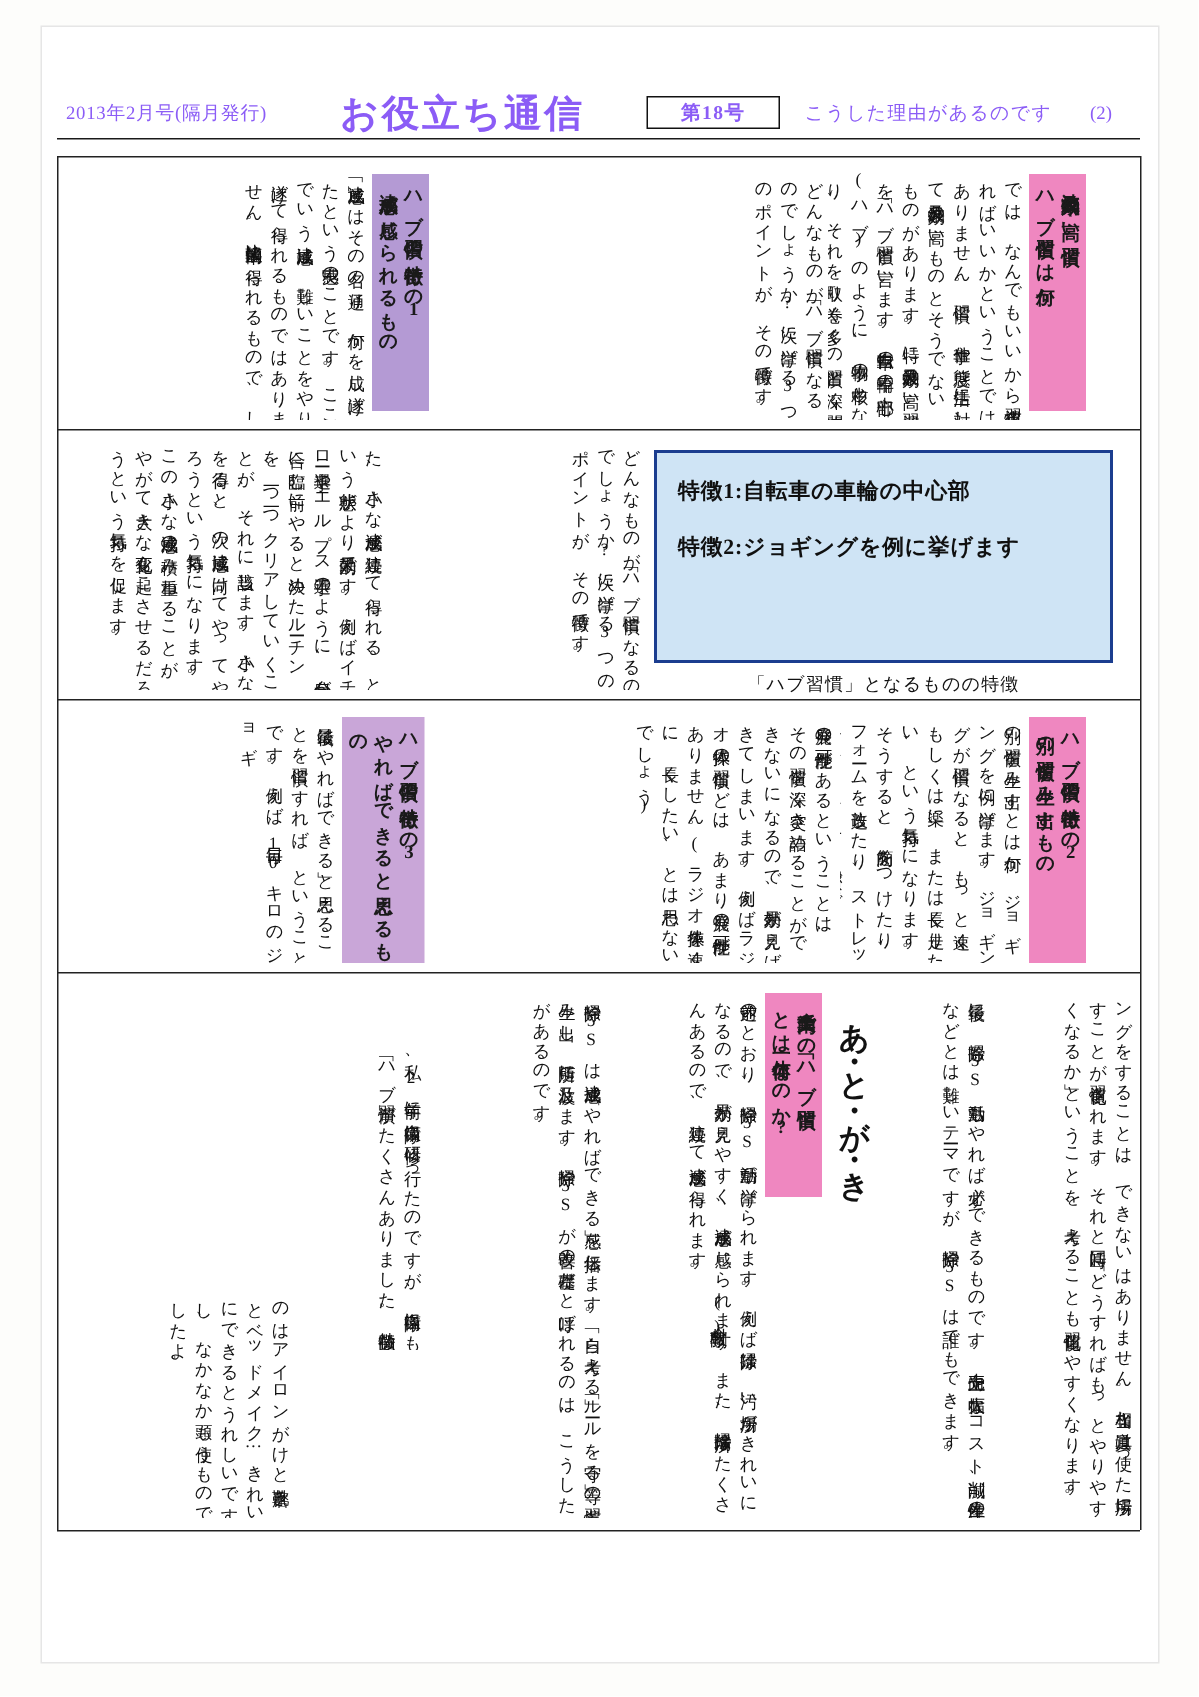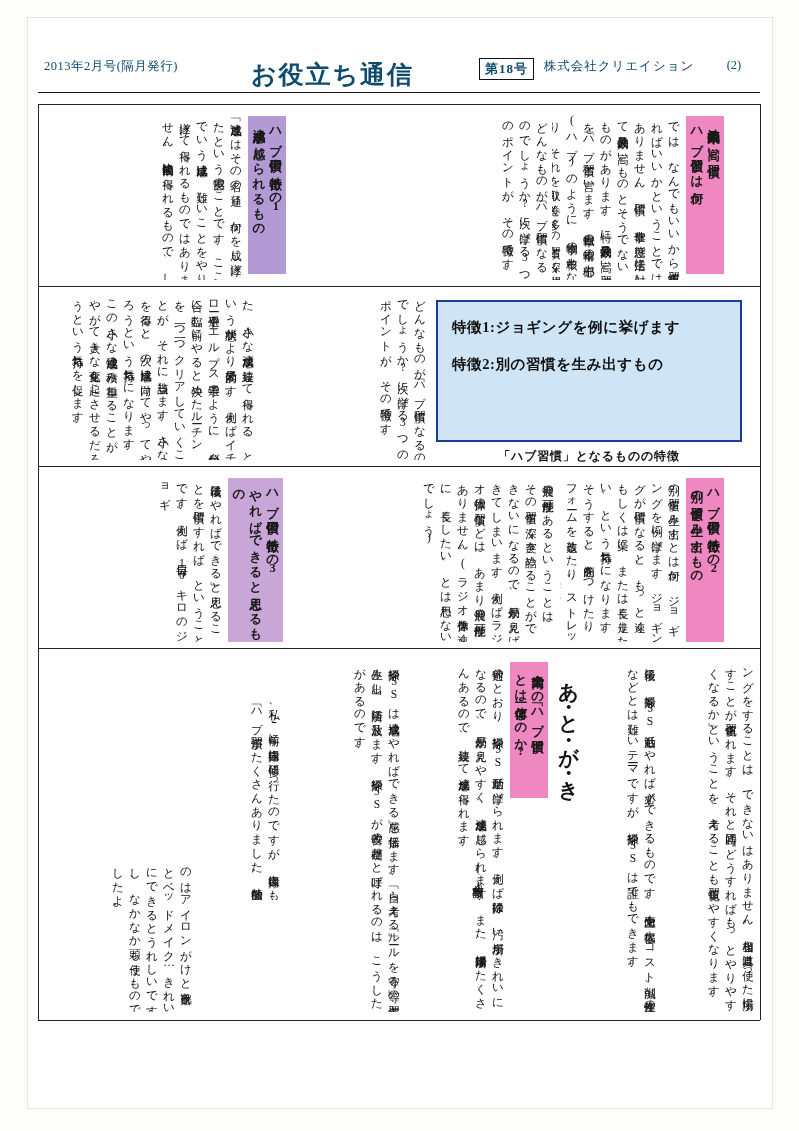--- a/index.html
+++ b/index.html
@@ -29,43 +29,44 @@
   }
 
   
   #masthead {
     position: absolute;
     left: 36px;
     top: 58px;
     width: 728px;
     height: 34px;
     display: flex;
-    align-items: flex-start;
+    align-items: center;
     font-size: 12px;
-    color: #0c4a6e;
+    color: #8b5cf6;
   }
   #masthead .issue-date {
     width: 150px;
     text-align: center;
     font-size: 12.5px;
     letter-spacing: 0.5px;
   }
   #masthead .title {
     flex: 1;
     text-align: center;
     font-size: 25px;
     font-weight: bold;
     letter-spacing: 2px;
   }
   #masthead .number-box {
     border: 1.5px solid #111;
-    padding: 1px 5px;
+    padding: 1px 22px;
     font-size: 13px;
     font-weight: bold;
     letter-spacing: 1px;
+    margin-right: 14px;
     background: #fff;
   }
   #masthead .company {
     font-size: 12.5px;
     letter-spacing: 1px;
     width: 170px;
     text-align: center;
   }
   #masthead .page-no {
     width: 60px;
@@ -152,21 +153,20 @@
   }
   #feature-caption {
     position: absolute;
     left: 436px;
     top: 448px;
     width: 306px;
     text-align: center;
     font-size: 12px;
     letter-spacing: 0.8px;
     color: #111;
-    font-weight: bold;
   }
 
   
   #atogaki-title {
     position: absolute;
     left: 556px;
     top: 668px;
     writing-mode: vertical-rl;
     -webkit-writing-mode: vertical-rl;
     text-orientation: upright;
@@ -192,21 +192,21 @@
 </head>
 <body>
 
 <div id="page">
   <div id="sheet"></div>
 
   <div id="masthead">
     <div class="issue-date">2013年2月号(隔月発行)</div>
     <div class="title">お役立ち通信</div>
     <div class="number-box">第18号</div>
-    <div class="company">株式会社クリエイション</div>
+    <div class="company">こうした理由があるのです</div>
     <div class="page-no">(2)</div>
   </div>
   <div id="rule-top"></div>
 
   <div class="hline" style="left:38px; top:104px; width:722px;"></div>
   <div class="hline" style="left:38px; top:286px; width:722px;"></div>
   <div class="hline" style="left:38px; top:466px; width:722px;"></div>
   <div class="hline" style="left:38px; top:648px; width:722px;"></div>
   <div class="hline" style="left:38px; top:1020px; width:722px;"></div>
   <div class="vline" style="left:38px; top:104px; height:916px;"></div>
@@ -222,22 +222,22 @@
   <div class="vhead hl-purple vcol" style="left:248px; top:116px; height:152px; padding:3px 2px;">ハブ習慣の特徴その1
 達成感が感じられるもの</div>
 
   <div class="vtext vcol" style="left:160px; top:114px; width:84px; height:166px;">「達成感」とはその名の通り、何かを成し遂げたという実感のことです。ここでいう達成感は、難しいことをやり遂げて得られるものではありません。比較的簡単に得られるもので、し</div>
 
   <div class="vtext vcol" style="left:44px; top:292px; width:212px; height:168px;">た、小さな達成感が連続して得られる、という状態がより効果的です。例えばイチロー選手やエルプス選手のように、自分が試合に臨む前にやると決めたルーチンを、一つ一つクリアしていくことが、それに該当します。小さな達成感を得ると、次の達成感に向けてやってやろうという気持ちになります。この小さな達成感の積み重ねることが、やがて大きな変化も起こさせるだろうという気持ちを促します。</div>
 
   <div class="vtext vcol" style="left:262px; top:292px; width:166px; height:168px;">どんなものが「ハブ習慣」になるのでしょうか?次に挙げる3つのポイントが、その特徴です。</div>
 
   <div id="feature-box">
-    <div class="fline">特徴1:ジョギングを例に挙げます</div>
-    <div class="fline">特徴2:別の習慣を生み出すもの</div>
+    <div class="fline">特徴1:自転車の車輪の中心部</div>
+    <div class="fline">特徴2:ジョギングを例に挙げます</div>
   </div>
   <div id="feature-caption">「ハブ習慣」となるものの特徴</div>
 
   <div class="vhead hl-pink vcol" style="left:686px; top:478px; height:158px; padding:3px 2px;">ハブ習慣の特徴その2
 別の習慣を生み出すもの</div>
 
   <div class="vtext vcol" style="left:560px; top:476px; width:122px; height:166px;">別の習慣を生み出すとは何か、ジョギングを例に挙げます。ジョギングが習慣になると、もっと速く、もしくは楽に、または長く走りたい、という気持ちになります。そうすると、筋肉をつけたり、フォームを改造したり、ストレッチをしたりする習慣ができます。このように、発展の可能性をもつもの、とも言えるでしょう。</div>
 
   <div class="vtext vcol" style="left:420px; top:476px; width:136px; height:166px;">発展の可能性があるということは、その習慣を深く突き詰めることができないになるので、効果が見えばきてしまいます。例えばラジオ体操の習慣などは、あまり発展の可能性がありません。(ラジオ体操を速く楽に、長くしたい、とは思わないでしょう)</div>
 

